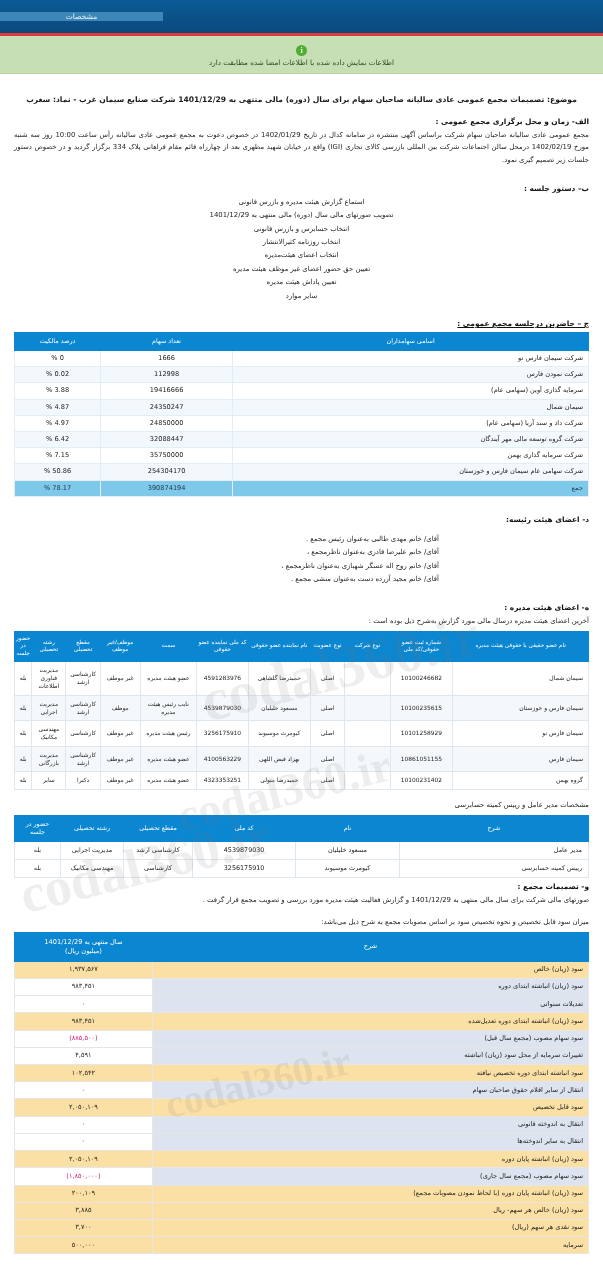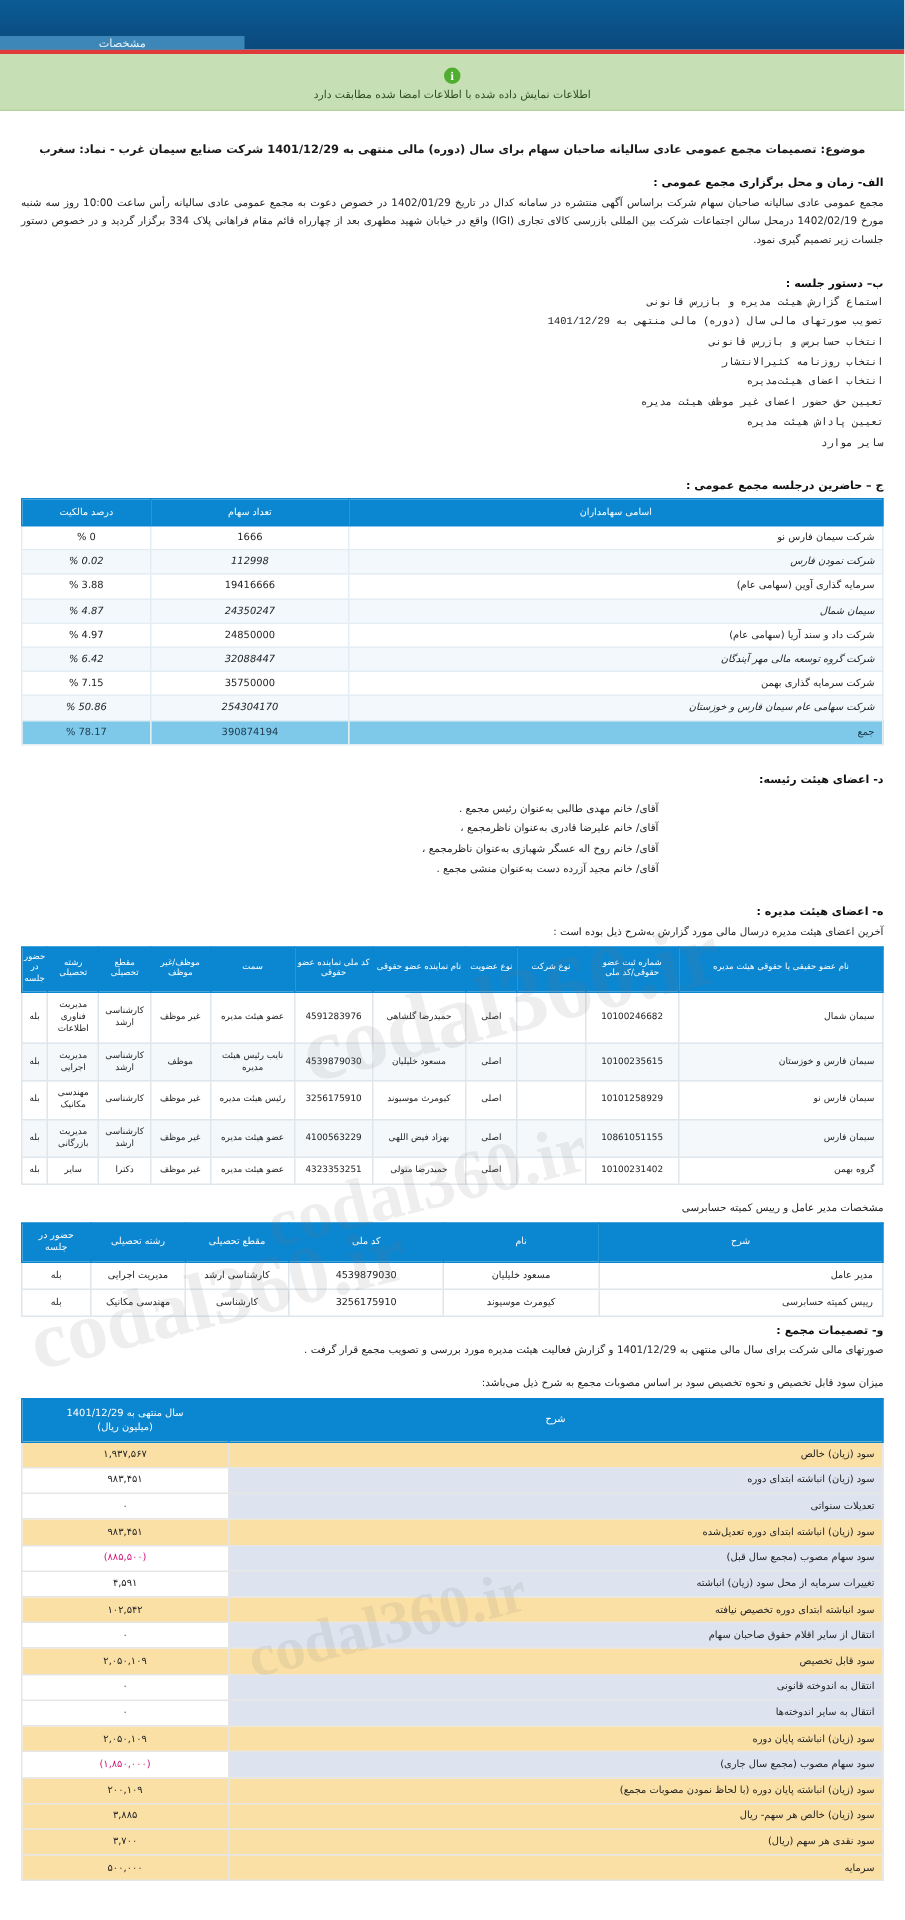--- a/index.html
+++ b/index.html
@@ -10,21 +10,21 @@
     background: #ffffff;
     font-family: "DejaVu Sans", "Liberation Sans", sans-serif;
     direction: rtl;
   }
   body { position: relative; width: 603px; min-height: 1280px; overflow: hidden; }
 
   
   .topbar {
     height: 33px;
     background: linear-gradient(180deg,#0b5b96 0%, #0b5086 60%, #0a4a7d 100%);
-    display: flex; flex-direction: row-reverse; align-items: flex-end;
+    display: flex; flex-direction: row-reverse; align-items: center;
     position: relative;
   }
   .topbar-tab {
     width: 163px; background: #3c87b8;
     color: #e9f3fb; font-size: 7.5px;
     display: flex; align-items: center; justify-content: center;
     letter-spacing: .2px;
   }
   .redline { height: 3px; background: #e03a3a; width: 100%; }
 
@@ -47,47 +47,47 @@
   .page { padding: 14px 14px 10px 14px; position: relative; }
 
   .subject {
     font-size: 7.6px; font-weight: bold; color: #1a1a1a;
     text-align: center; margin: 6px 0 12px 0; line-height: 1.5;
   }
   .sec-head {
     font-size: 7.4px; font-weight: bold; color: #111;
     margin: 9px 0 3px 0; text-align: right;
   }
-  .sec-head.ul { }
+  .sec-head.ul { text-decoration: underline; }
   .para {
     font-size: 6.9px; color: #222; line-height: 1.75;
     text-align: justify; margin: 0 0 2px 0;
   }
   .list-line {
     font-size: 6.9px; color: #222; line-height: 1.95;
-    text-align: right; margin: 0; font-family: Liberation Mono, monospace;
+    text-align: center; margin: 0;
   }
   .ind-line {
     font-size: 6.9px; color: #222; line-height: 1.95;
     margin: 0; padding-right: 150px; text-align: right;
   }
   .gap-s { height: 7px; }
 
   
   table { border-collapse: collapse; width: 100%; margin: 4px 0 2px 0; }
   th {
     background: #0b86d0; color: #ffffff; font-size: 6.4px; font-weight: normal;
     border: 1px solid #0b86d0; padding: 4px 3px; text-align: center; line-height: 1.35;
   }
   td {
     font-size: 6.6px; color: #222; border: 1px solid #dfe6ec;
     padding: 3px 4px; text-align: center; line-height: 1.4;
   }
   td.rt { text-align: right; }
-  tr.alt td { background: #f2f8fc; font-style: italic; }
+  tr.alt td { background: #f2f8fc; }
   tr.sum td { background: #7ec8ea; color: #1b3a4a; }
 
   
   table.shareholders td { border-color: #e3edf4; }
   table.shareholders td.name { text-align: right; padding-right: 5px; }
 
   
   table.board th { font-size: 5.7px; padding: 3px 1px; }
   table.board td { font-size: 5.9px; padding: 4px 1px; }
   table.board td.nm { text-align: right; padding-right: 5px; font-size: 6.1px; }

